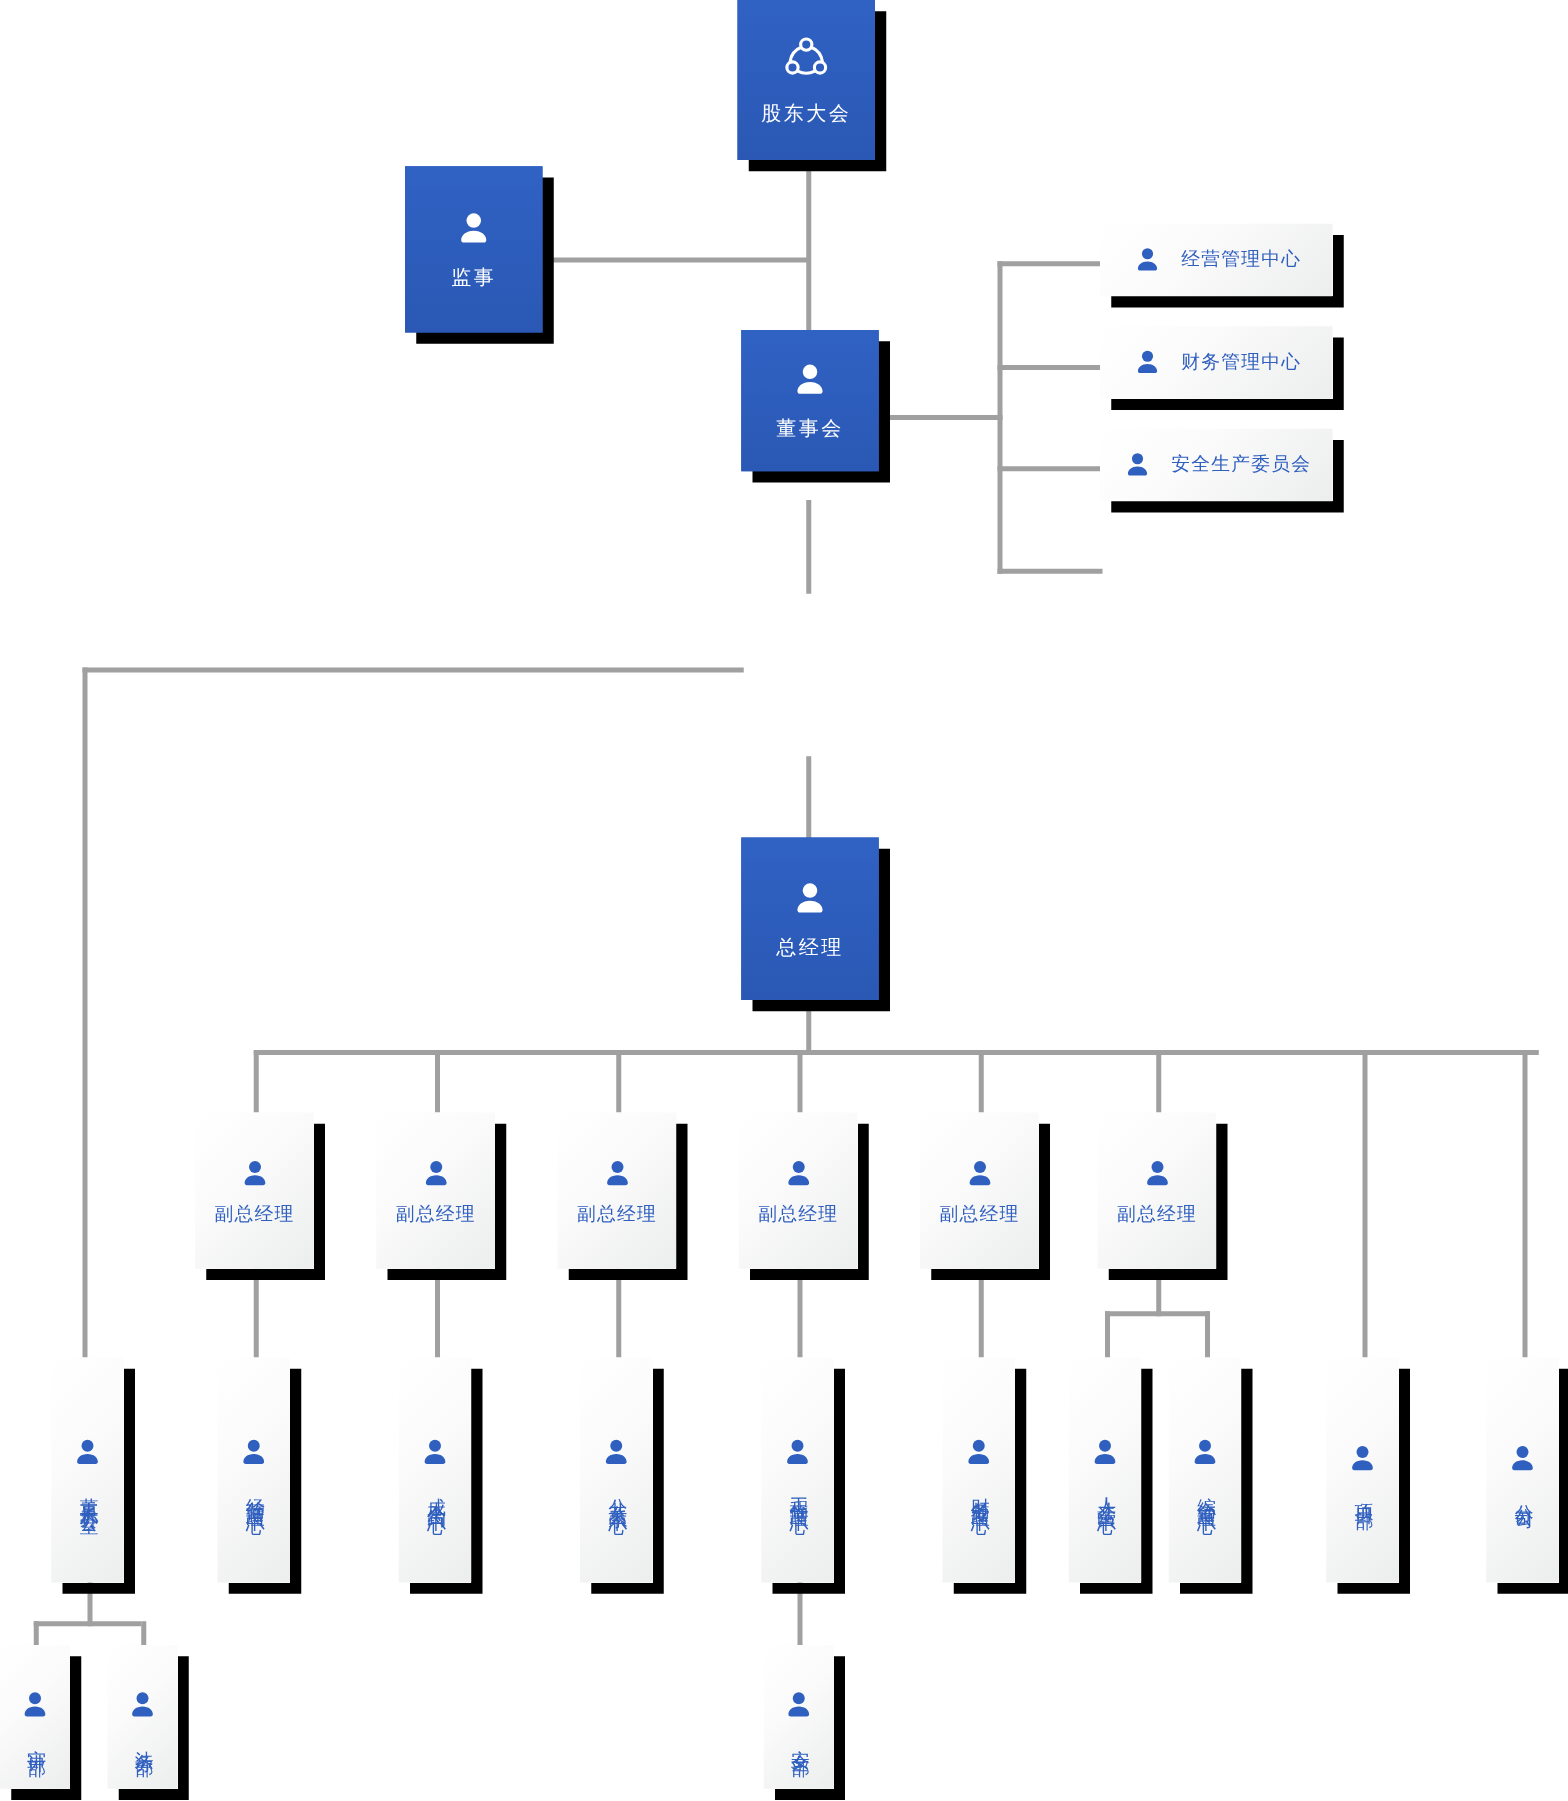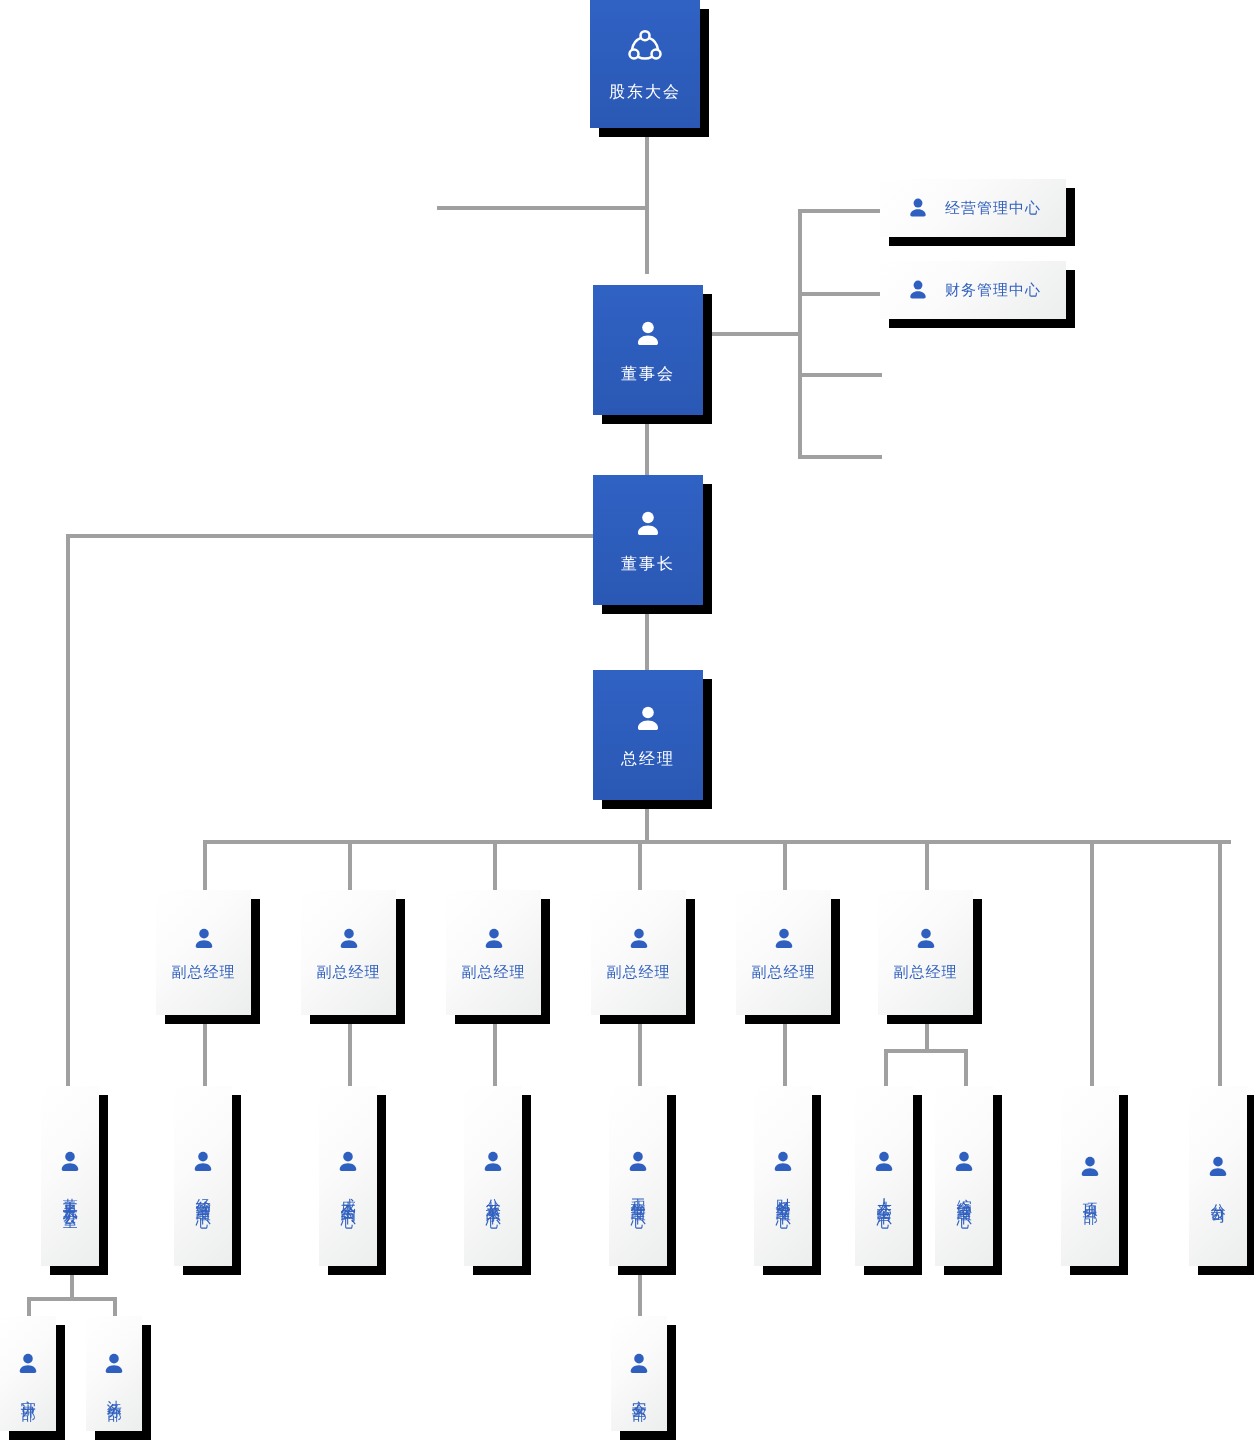--- a/index.html
+++ b/index.html
@@ -154,40 +154,40 @@
         <circle cx="5.4" cy="16.2" r="2.7"></circle>
         <circle cx="18.6" cy="16.2" r="2.7"></circle>
         <path d="M4.2 13.6 A9 9 0 0 1 9.9 6.4"></path>
         <path d="M14.1 6.4 A9 9 0 0 1 19.8 13.6"></path>
         <path d="M7.9 17.9 A9 9 0 0 0 16.1 17.9"></path>
       </svg>
       <span class="lbl big">股东大会</span>
     </div>
   </div>
 
-
-  <div class="node blue" style="left:593px; top:285px; width:110px; height:130px;">
+  <div class="node blue" style="left:324px; top:133px; width:110px; height:133px;">
     <div class="inner-v">
       <svg class="ico person-w" viewBox="0 0 24 24" fill="#ffffff">
         <circle cx="12" cy="7.4" r="4.1"></circle>
         <path d="M12 13.1c-4.3 0-7.1 2.5-7.1 5.2 0 .9.6 1.5 1.6 1.5h11c1 0 1.6-.6 1.6-1.5 0-2.7-2.8-5.2-7.1-5.2z"></path>
       </svg>
+      <span class="lbl big">监事</span>
+    </div>
+  </div>
+
+  <div class="node blue" style="left:593px; top:264px; width:110px; height:113px;">
+    <div class="inner-v">
+      <svg class="ico person-w" viewBox="0 0 24 24" fill="#ffffff">
+        <circle cx="12" cy="7.4" r="4.1"></circle>
+        <path d="M12 13.1c-4.3 0-7.1 2.5-7.1 5.2 0 .9.6 1.5 1.6 1.5h11c1 0 1.6-.6 1.6-1.5 0-2.7-2.8-5.2-7.1-5.2z"></path>
+      </svg>
       <span class="lbl big">董事会</span>
     </div>
   </div>
 
-  <div class="node blue" style="left:593px; top:475px; width:110px; height:130px;">
-    <div class="inner-v">
-      <svg class="ico person-w" viewBox="0 0 24 24" fill="#ffffff">
-        <circle cx="12" cy="7.4" r="4.1"></circle>
-        <path d="M12 13.1c-4.3 0-7.1 2.5-7.1 5.2 0 .9.6 1.5 1.6 1.5h11c1 0 1.6-.6 1.6-1.5 0-2.7-2.8-5.2-7.1-5.2z"></path>
-      </svg>
-      <span class="lbl big">董事长</span>
-    </div>
-  </div>
 
   <div class="node blue" style="left:593px; top:670px; width:110px; height:130px;font-family:Liberation Serif, serif;">
     <div class="inner-v">
       <svg class="ico person-w" viewBox="0 0 24 24" fill="#ffffff">
         <circle cx="12" cy="7.4" r="4.1"></circle>
         <path d="M12 13.1c-4.3 0-7.1 2.5-7.1 5.2 0 .9.6 1.5 1.6 1.5h11c1 0 1.6-.6 1.6-1.5 0-2.7-2.8-5.2-7.1-5.2z"></path>
       </svg>
       <span class="lbl big">总经理</span>
     </div>
   </div>
@@ -203,20 +203,29 @@
   </div>
   <div class="node light" style="left:880px; top:261px; width:186px; height:58px;">
     <div class="inner-h">
       <svg class="ico person-b-h" viewBox="0 0 24 24" fill="#2f5fbf">
         <circle cx="12" cy="7.4" r="4.1"></circle>
         <path d="M12 13.1c-4.3 0-7.1 2.5-7.1 5.2 0 .9.6 1.5 1.6 1.5h11c1 0 1.6-.6 1.6-1.5 0-2.7-2.8-5.2-7.1-5.2z"></path>
       </svg>
       <span class="lbl">财务管理中心</span>
     </div>
   </div>
+  <div class="node light" style="left:880px; top:343px; width:186px; height:58px;">
+    <div class="inner-h">
+      <svg class="ico person-b-h" viewBox="0 0 24 24" fill="#2f5fbf">
+        <circle cx="12" cy="7.4" r="4.1"></circle>
+        <path d="M12 13.1c-4.3 0-7.1 2.5-7.1 5.2 0 .9.6 1.5 1.6 1.5h11c1 0 1.6-.6 1.6-1.5 0-2.7-2.8-5.2-7.1-5.2z"></path>
+      </svg>
+      <span class="lbl">安全生产委员会</span>
+    </div>
+  </div>
 
   <div class="node light" style="left:156px; top:890px; width:95px; height:125px;">
     <div class="inner-v">
       <svg class="ico person-b" viewBox="0 0 24 24" fill="#2f5fbf">
         <circle cx="12" cy="7.4" r="4.1"></circle>
         <path d="M12 13.1c-4.3 0-7.1 2.5-7.1 5.2 0 .9.6 1.5 1.6 1.5h11c1 0 1.6-.6 1.6-1.5 0-2.7-2.8-5.2-7.1-5.2z"></path>
       </svg>
       <span class="lbl">副总经理</span>
     </div>
   </div>

